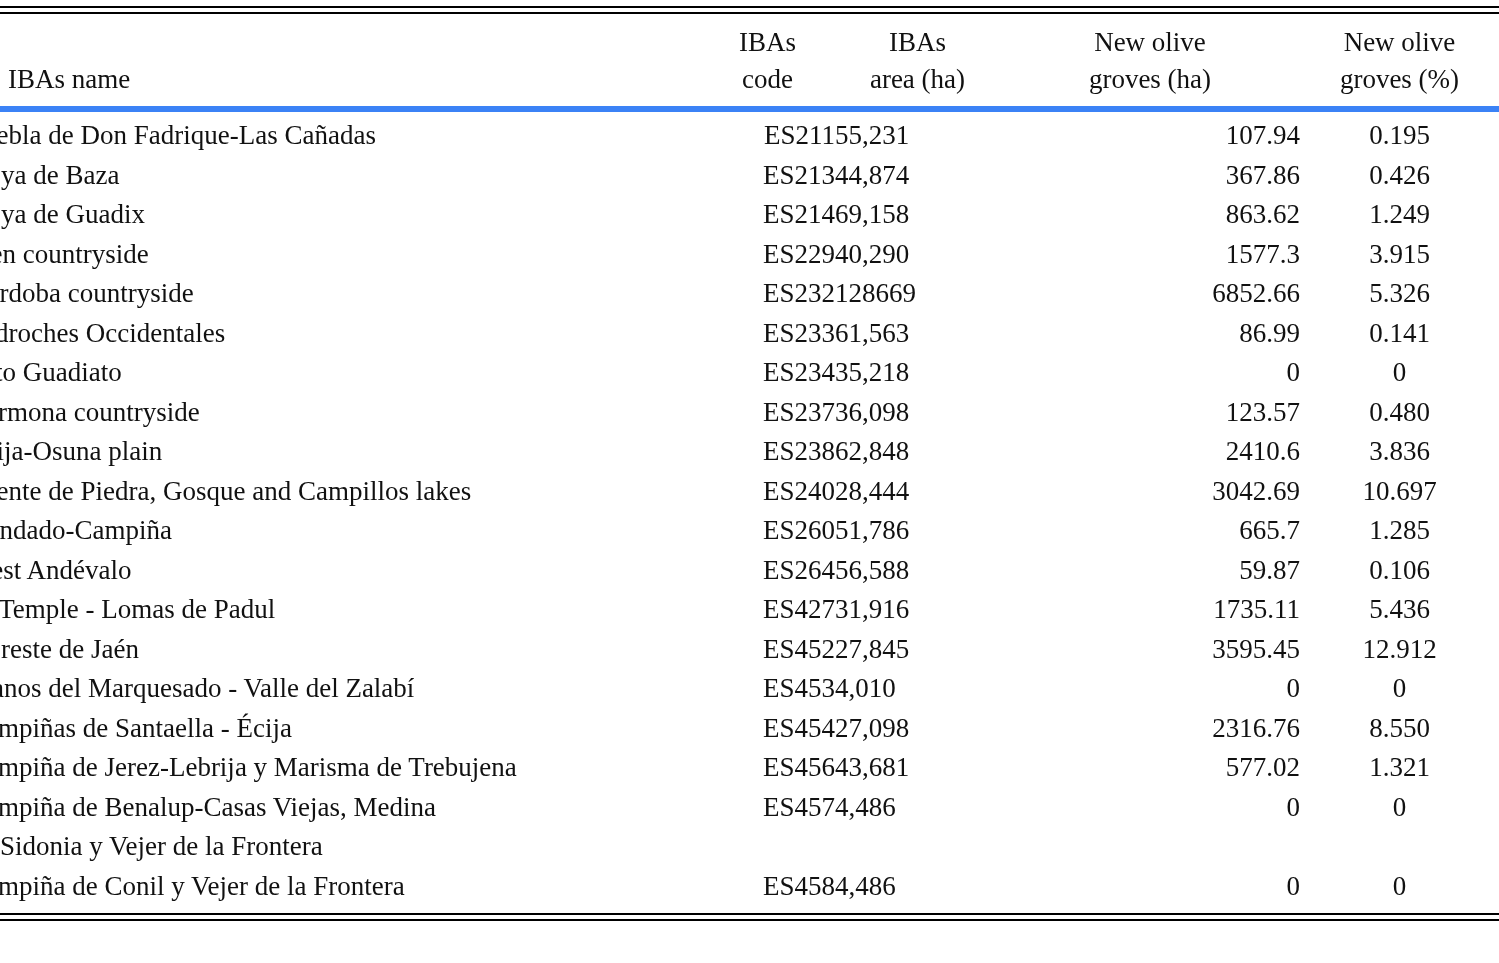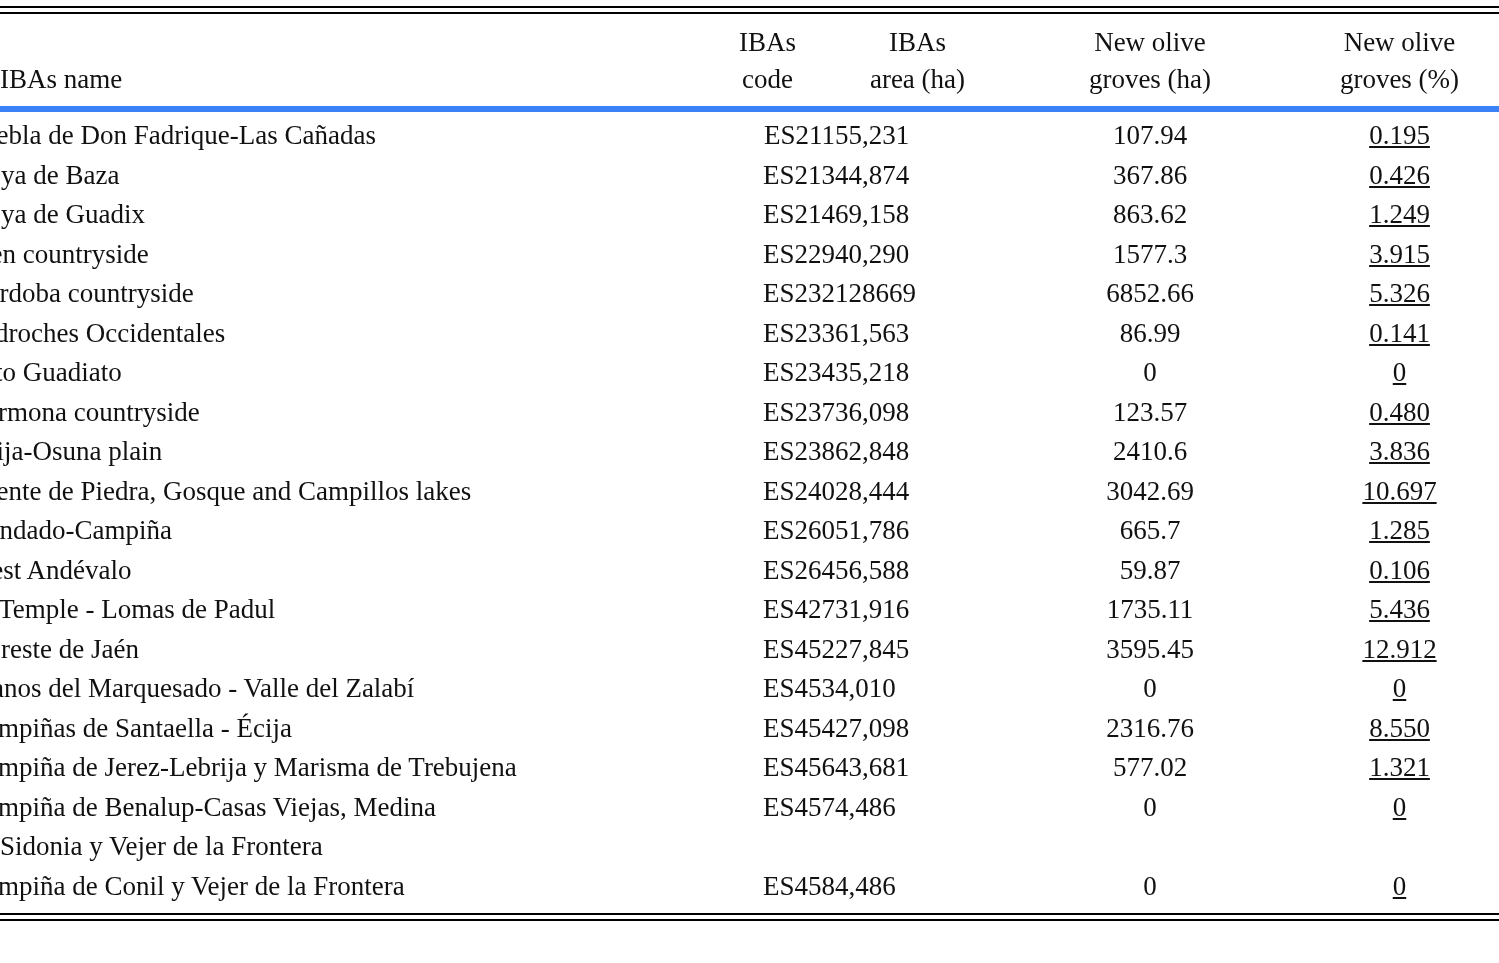--- a/index.html
+++ b/index.html
@@ -38,21 +38,21 @@
   table.ibas th {
     font-weight: normal;
     vertical-align: bottom;
     white-space: pre-line;
     line-height: 37px;
     padding: 10px 0 8px 0;
     border-bottom: 6px solid #3b82f6;
   }
   table.ibas th.col-name {
     text-align: left;
-    padding-left: 0;
+    padding-left: 8px;
   }
   table.ibas th.col-code,
   table.ibas th.col-area,
   table.ibas th.col-ha,
   table.ibas th.col-pct {
     text-align: center;
   }
   table.ibas td {
     vertical-align: top;
     line-height: 39.5px;
@@ -62,22 +62,22 @@
     padding-top: 4px;
   }
   td.col-name {
     text-align: left;
     padding-left: 40px;
     text-indent: -32px;
     white-space: pre-line;
   }
   td.col-code { text-align: right; }
   td.col-area { text-align: left; padding-right: 14px; }
-  td.col-ha   { text-align: center; }
-  td.col-pct  { text-align: center; text-decoration: underline; }
+  td.col-ha   { text-align: right; }
+  td.col-pct  { text-align: center; }
   .bottom-rule { margin-top: 7px; }
 </style>
 </head>
 <body>
 
 <div class="page">
 
   <div class="double-rule">
     <div class="line"></div>
     <div class="line"></div>

